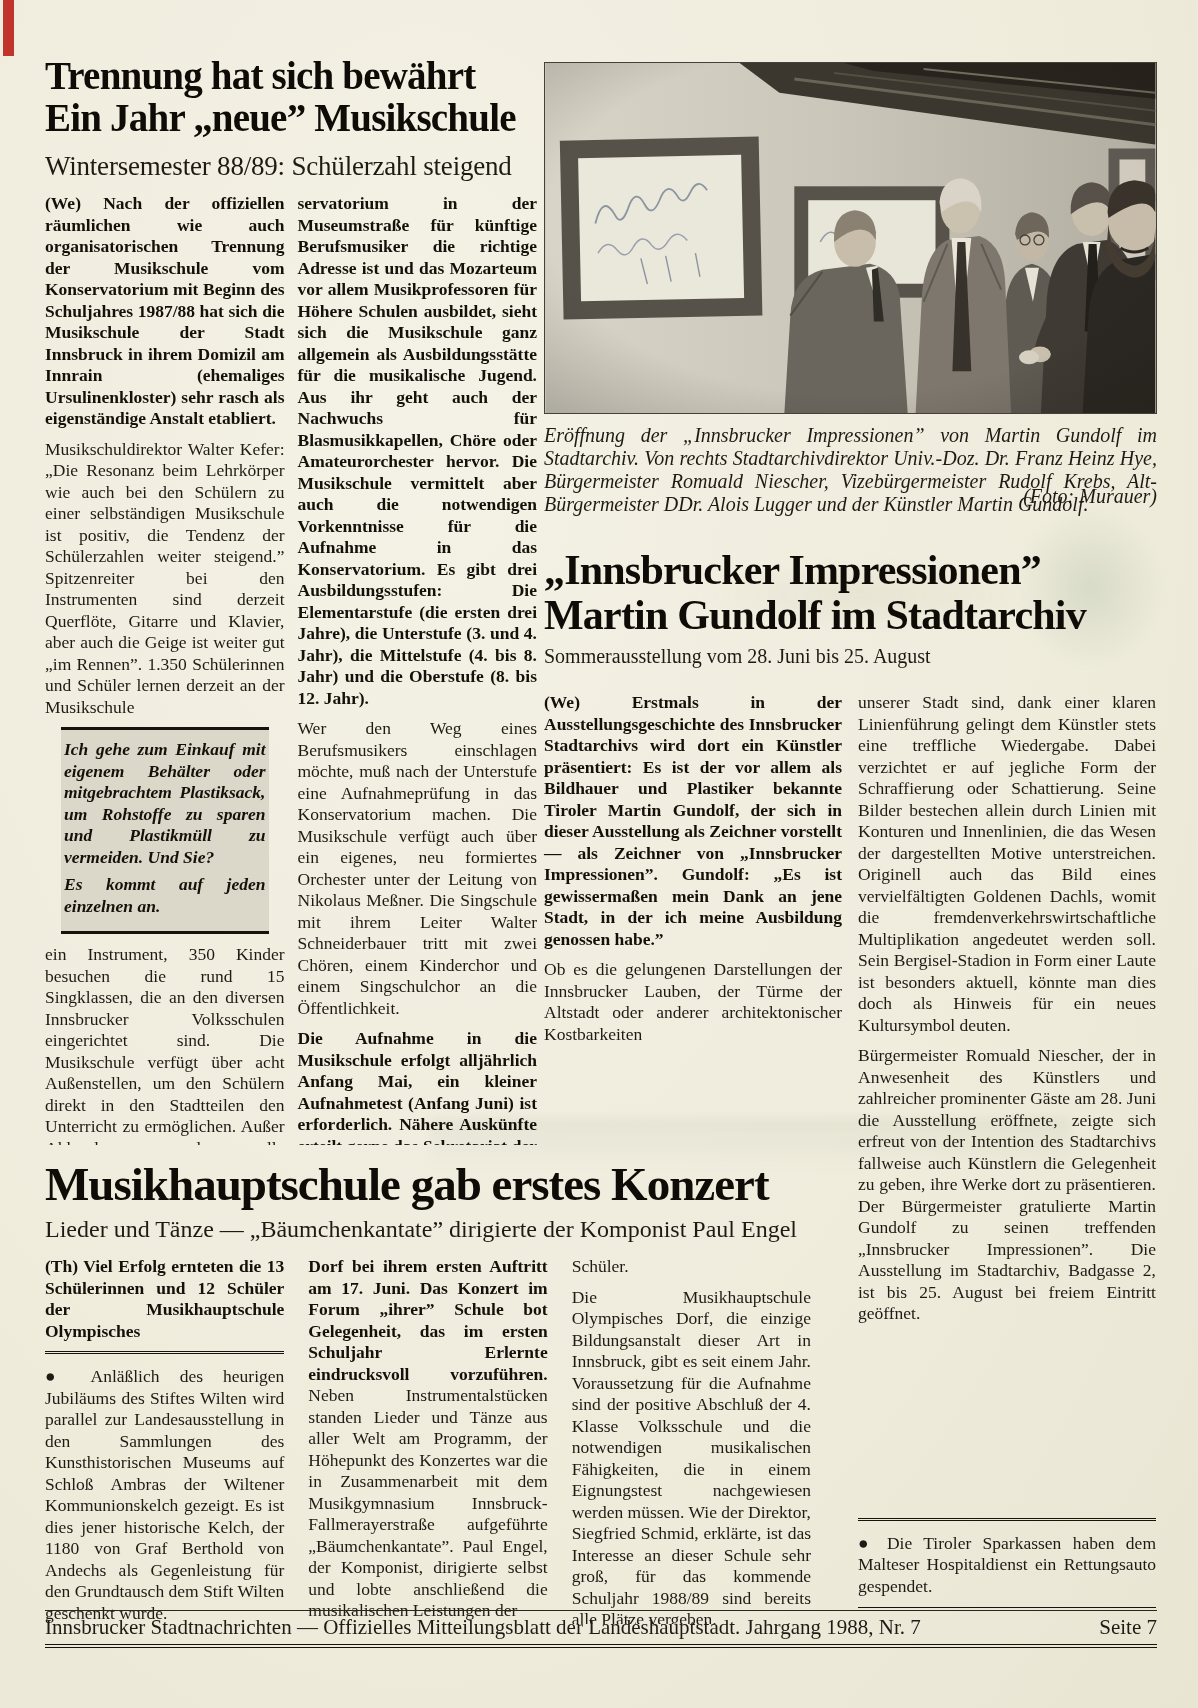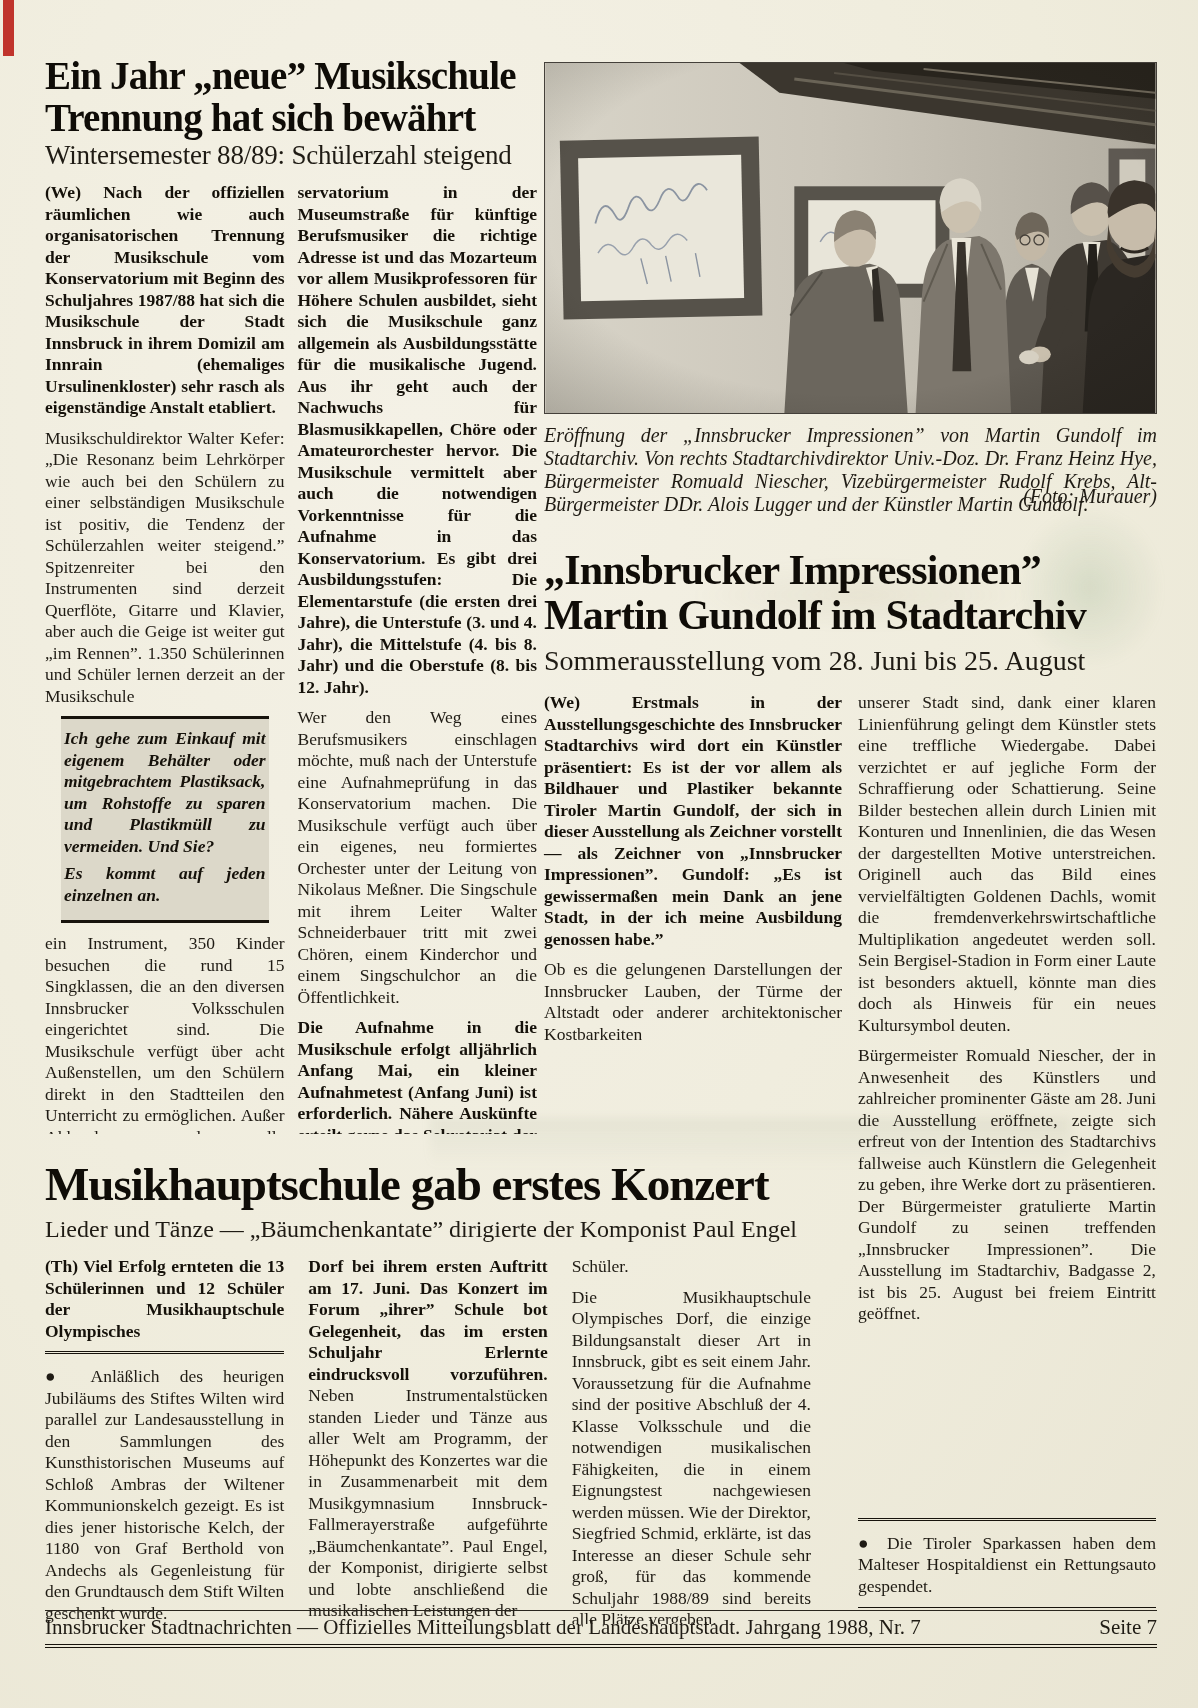--- a/index.html
+++ b/index.html
@@ -10,36 +10,36 @@
     color: #1f1b14; font-family: "Liberation Serif", "DejaVu Serif", serif;
   }
   
   .bodycol { font-size: 17.5px; line-height: 21.5px; text-align: justify; }
   .bodycol p { margin: 0 0 9px; }
   p.lead { font-weight: 700; color: #15110a; }
   .boldspan { font-weight: 700; color: #15110a; }
   
   #a1 { position: absolute; left: 45px; top: 55px; width: 492px; }
   .a1h { font-weight: 700; font-size: 39px; line-height: 1.07; letter-spacing: -0.8px; color: #0f0c07; }
-  .a1sub { font-size: 27px; margin-top: 2px; letter-spacing: -0.2px; }
+  .a1sub { font-size: 27px; margin-top: 13px; letter-spacing: -0.2px; }
   #a1 .cols { display: flex; gap: 13px; margin-top: 11px; height: 952px; overflow: hidden; }
   #a1 .cols .c { flex: 1; min-width: 0; }
   .qbox { background: #dcd8c9; border-top: 3.5px solid #17130c; border-bottom: 3.5px solid #17130c;
           padding: 9px 3px 8px; margin: 4px 16px 10px; font-style: italic; font-weight: 700; color: #15110a; }
   .qbox p { margin: 0 0 6px; }
   
   #phwrap { position: absolute; left: 544px; top: 62px; width: 613px; }
   .photo { width: 613px; height: 352px; border: 1px solid #44403a; background: #cdc8bc; }
   .photo svg { display: block; }
   .caption { position: relative; margin-top: 10px; font-style: italic; font-size: 20px; line-height: 23px; text-align: justify; }
   .credit { position: absolute; right: 0; bottom: 8px; white-space: nowrap; }
   
   #a2head { position: absolute; left: 544px; top: 548px; width: 613px; }
   .a2h { font-size: 42px; font-weight: 700; line-height: 1.07; letter-spacing: -0.8px; color: #0f0c07; }
-  .a2sub { font-size: 28px; margin-top: 7px; }
+  .a2sub { font-size: 20px; margin-top: 7px; }
   #a2c1 { position: absolute; left: 544px; top: 692px; width: 298px; }
   #a2c2 { position: absolute; left: 858px; top: 692px; width: 298px; height: 918px; }
   .notewrap { position: absolute; left: 0; right: 0; bottom: 2px; }
   .dr { height: 3px; border-top: 1.7px solid #17130c; border-bottom: 1.7px solid #17130c; margin-bottom: 12px; }
   .sr { border-top: 1.7px solid #17130c; margin-top: 2px; }
   .notewrap p { margin: 0 0 10px; }
   
   #a3 { position: absolute; left: 45px; top: 1160px; width: 766px; }
   .a3h { font-size: 47px; font-weight: 700; line-height: 1.05; letter-spacing: -1px; color: #0f0c07; }
   .a3sub { font-size: 24px; margin-top: 7px; }
@@ -64,22 +64,22 @@
 
 <div class="page">
 
   <div id="redmark"></div>
   <div class="ghost" id="ghost1"></div>
   <div class="ghost" id="ghost2"></div>
   <div class="ghost" id="ghost3"></div>
 
   <div id="a1">
     <div class="a1h">
+      <div>Trennung hat sich bewährt</div>
       <div>Ein Jahr „neue” Musikschule</div>
-      <div>Trennung hat sich bewährt</div>
     </div>
     <div class="a1sub">Wintersemester 88/89: Schülerzahl steigend</div>
     <div class="cols bodycol">
       <div class="c">
         <p class="lead">(We) Nach der offiziellen räumlichen wie auch organisatorischen Trennung der Musikschule vom Konservatorium mit Beginn des Schuljahres 1987/88 hat sich die Musikschule der Stadt Innsbruck in ihrem Domizil am Innrain (ehemaliges Ursulinenkloster) sehr rasch als eigenständige Anstalt etabliert.</p>
         <p>Musikschuldirektor Walter Kefer: „Die Resonanz beim Lehrkörper wie auch bei den Schülern zu einer selbständigen Musikschule ist positiv, die Tendenz der Schülerzahlen weiter steigend.” Spitzenreiter bei den Instrumenten sind derzeit Querflöte, Gitarre und Klavier, aber auch die Geige ist weiter gut „im Rennen”. 1.350 Schülerinnen und Schüler lernen derzeit an der Musikschule</p>
         <div class="qbox">
           <p>Ich gehe zum Einkauf mit eigenem Behälter oder mitgebrachtem Plastiksack, um Rohstoffe zu sparen und Plastikmüll zu vermeiden. Und Sie?</p>
           <p>Es kommt auf jeden einzelnen an.</p>
         </div>

